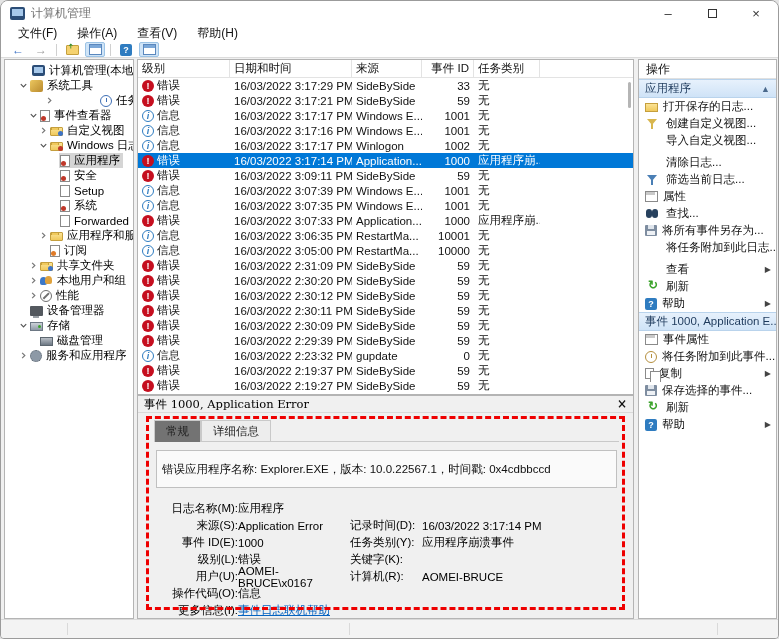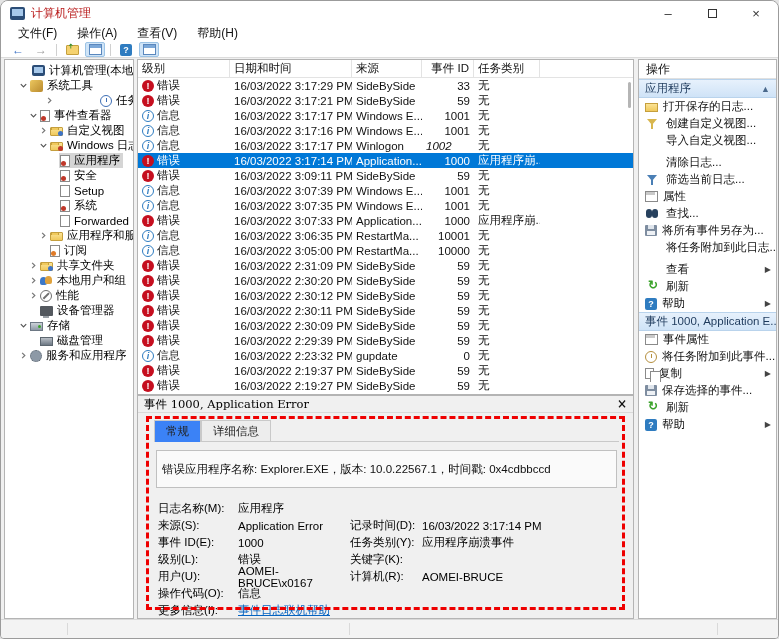--- a/index.html
+++ b/index.html
@@ -4,21 +4,21 @@
 <style>
   * { box-sizing: border-box; margin: 0; padding: 0; }
   html,body { width:779px; height:639px; background:#e4e4e4; font-family:"Liberation Sans",sans-serif; }
   #win { position:absolute; left:0; top:0; width:779px; height:639px; background:#f0f0f0;
          border:1px solid #9b9b9b; border-radius:8px 8px 4px 4px; overflow:hidden; }
 
   
   #titlebar { height:24px; background:#fff; display:flex; align-items:center; padding-left:9px; }
   .app-icon { width:15px; height:13px; background:#2b4d77; border-radius:2px; position:relative; margin-right:6px; }
   .app-icon::after { content:""; position:absolute; inset:2px 2px 4px 2px; background:#a6c8ea; }
-  #title-text { font-size:12px; color:#b91c1c; }
+  #title-text { font-size:12px; color:#737373; }
   #win-controls { margin-left:auto; display:flex; height:100%; }
   .wc { width:44px; height:100%; display:flex; align-items:center; justify-content:center; font-size:13px; color:#333; }
   .wc-max span { width:9px; height:9px; border:1px solid #333; display:block; }
   #menubar { height:17px; background:#fff; display:flex; align-items:center; padding-left:8px; gap:2px; }
   .menu-item { font-size:12px; color:#111; padding:1px 9px; }
   #toolbar { height:16px; background:#fff; display:flex; align-items:center; padding-left:7px; gap:3px;
              border-bottom:1px solid #dcdcdc; }
   .tbtn { width:20px; height:15px; display:flex; align-items:center; justify-content:center; border-radius:2px; }
   .tbtn.active { background:#cfe4f7; border:1px solid #9cc3e5; }
   .tsep { width:1px; height:12px; background:#d0d0d0; margin:0 2px; }
@@ -88,27 +88,27 @@
 
   
   #detail-panel { position:absolute; left:0; top:336px; right:0; bottom:0; background:#f0f0f0; border:1px solid #b4b4b4; }
   #detail-header { height:17px; background:#f0f0f0; border-bottom:1px solid #d9d9d9; display:flex; align-items:center;
                    padding:0 6px; font-family:"DejaVu Serif",serif; font-size:11.5px; }
   #detail-close { margin-left:auto; font-size:12px; color:#111; font-weight:bold; }
   #detail-body { position:absolute; left:0; right:0; top:17px; bottom:0; }
   #annotation { position:absolute; left:8px; top:3px; width:479px; height:194px; border:3px dashed #ee0000; pointer-events:none; z-index:5; }
   #tabs { display:flex; padding-left:16px; padding-top:7px; }
   .tab { font-size:11.5px; padding:3px 11px; border:1px solid #c9c9c9; border-bottom:none; background:#ededed; color:#222; }
-  .tab.active { background:#3b82f6; position:relative; z-index:2; }
+  .tab.active { background:#737373; position:relative; z-index:2; }
   #tab-page { margin:0 14px 0 16px; border-top:1px solid #c9c9c9; position:relative; top:-1px; }
   #msg-box { margin:8px 2px 0 2px; height:38px; background:#fafafa; border:1px solid #c0c0c0;
              font-size:11.5px; display:flex; align-items:center; padding:0 5px; color:#111; }
   #fields { margin:12px 2px 0 4px; font-size:11.5px; }
   .frow { display:flex; height:17px; align-items:center; }
-  .fl1 { width:80px; flex:none; } .fv1 { width:112px; flex:none; }
+  .fl1 { width:80px; flex:none;text-align:right; } .fv1 { width:112px; flex:none; }
   .fl2 { width:72px; flex:none; } .fv2 { flex:1; }
   a.flink { color:#0563c1; text-decoration:underline; }
 
   
   #actions-title { height:19px; display:flex; align-items:center; padding-left:7px; font-size:12px; color:#111;
                    border-bottom:1px solid #e0e0e0; }
   .sect-head { height:19px; background:linear-gradient(#e7f1fc,#cfe3f7); border-top:1px solid #b9d3ec; border-bottom:1px solid #b9d3ec;
                display:flex; align-items:center; padding:0 6px; font-size:11.5px; color:#1e3a5c; white-space:nowrap; overflow:hidden; }
   .sect-head .arr { margin-left:auto; font-size:9px; color:#4a698c; }
   .act { height:17px; display:flex; align-items:center; font-size:11.5px; color:#111; padding-left:6px; white-space:nowrap; overflow:hidden;text-align:center; }
@@ -329,21 +329,21 @@
           <span class="chev">
             <svg width="9" height="9" viewBox="0 0 10 10">
               <path d="M3.5 2 L6.5 5 L3.5 8" stroke="#777" stroke-width="1.3" fill="none"></path>
             </svg>
           </span>
           <span class="tlab">
             <span class="ti ti-performance"></span>
             <span>性能</span>
           </span>
         </div>
-        <div class="trow" style="padding-left: 22px;">
+        <div class="trow" style="padding-left: 12px;">
           <span class="chev"></span>
           <span class="tlab">
             <span class="ti ti-device"></span>
             <span>设备管理器</span>
           </span>
         </div>
         <div class="trow" style="padding-left: 12px;">
           <span class="chev">
             <svg width="9" height="9" viewBox="0 0 10 10">
               <path d="M2 3.5 L5 6.5 L8 3.5" stroke="#555" stroke-width="1.3" fill="none"></path>
@@ -425,21 +425,21 @@
               <div class="cell lc4" style="text-align: right;">1001</div>
               <div class="cell lc5">无</div>
             </div>
             <div class="lrow">
               <div class="cell lc1 lvl">
                 <span class="ic-info">i</span>
                 <span>信息</span>
               </div>
               <div class="cell lc2">16/03/2022 3:17:17 PM</div>
               <div class="cell lc3">Winlogon</div>
-              <div class="cell lc4" style=" font-style: italic;">1002</div>
+              <div class="cell lc4" style="text-align: right;">1002</div>
               <div class="cell lc5">无</div>
             </div>
             <div class="lrow sel">
               <div class="cell lc1 lvl">
                 <span class="ic-error">!</span>
                 <span>错误</span>
               </div>
               <div class="cell lc2">16/03/2022 3:17:14 PM</div>
               <div class="cell lc3">Application...</div>
               <div class="cell lc4" style="text-align: right;">1000</div>

